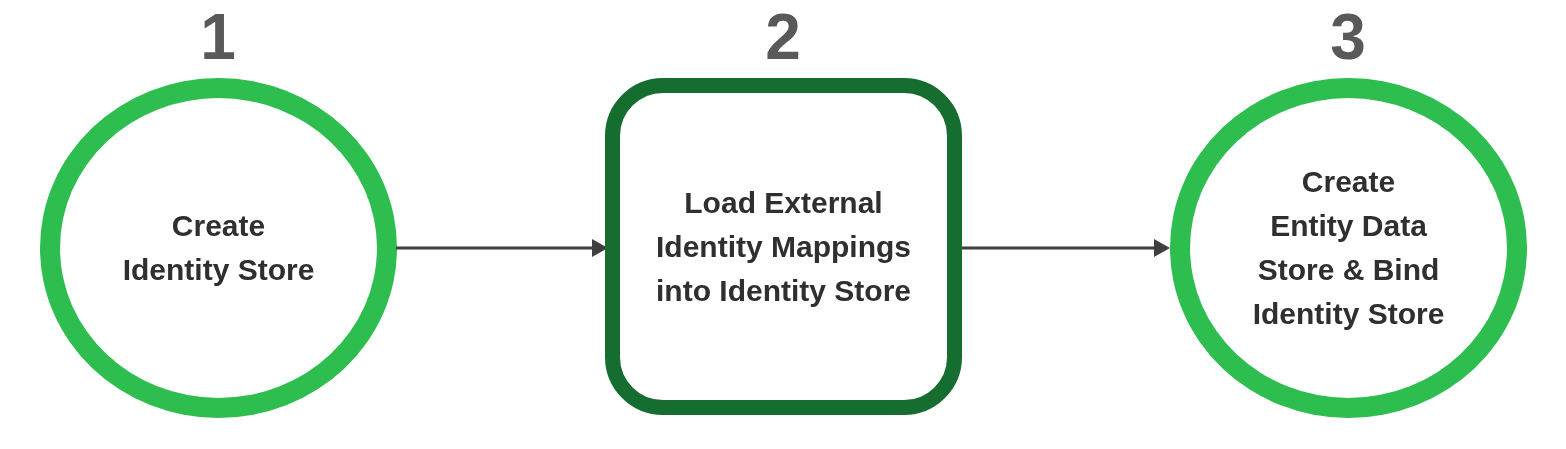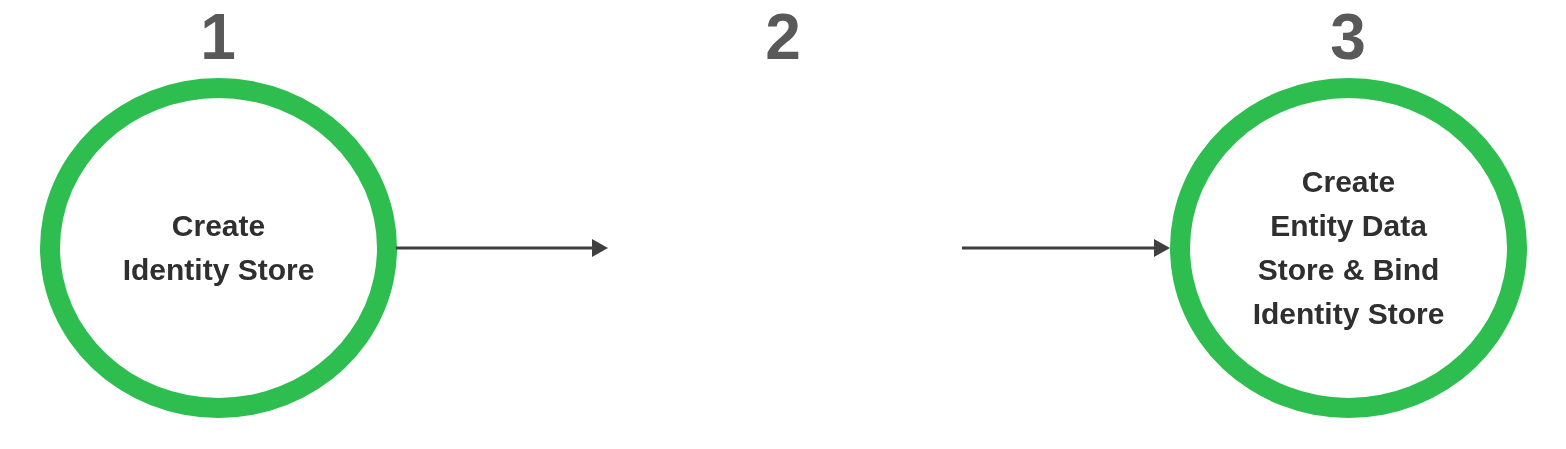--- a/index.html
+++ b/index.html
@@ -85,20 +85,25 @@
     </div>
   </div>
 
   <svg class="arrow arrow-1" viewBox="0 0 213 26">
     <line x1="0" y1="13" x2="197" y2="13" stroke="#3f3f3f" stroke-width="3"></line>
     <polygon points="196,4 212,13 196,22" fill="#3f3f3f"></polygon>
   </svg>
 
   <div class="step step-2">
     <div class="step-number">2</div>
+    <div class="shape rounded-square">
+      <div class="shape-label">Load External
+Identity Mappings
+into Identity Store</div>
+    </div>
   </div>
 
   <svg class="arrow arrow-2" viewBox="0 0 209 26">
     <line x1="0" y1="13" x2="193" y2="13" stroke="#3f3f3f" stroke-width="3"></line>
     <polygon points="192,4 208,13 192,22" fill="#3f3f3f"></polygon>
   </svg>
 
   <div class="step step-3">
     <div class="step-number">3</div>
     <div class="shape circle">

